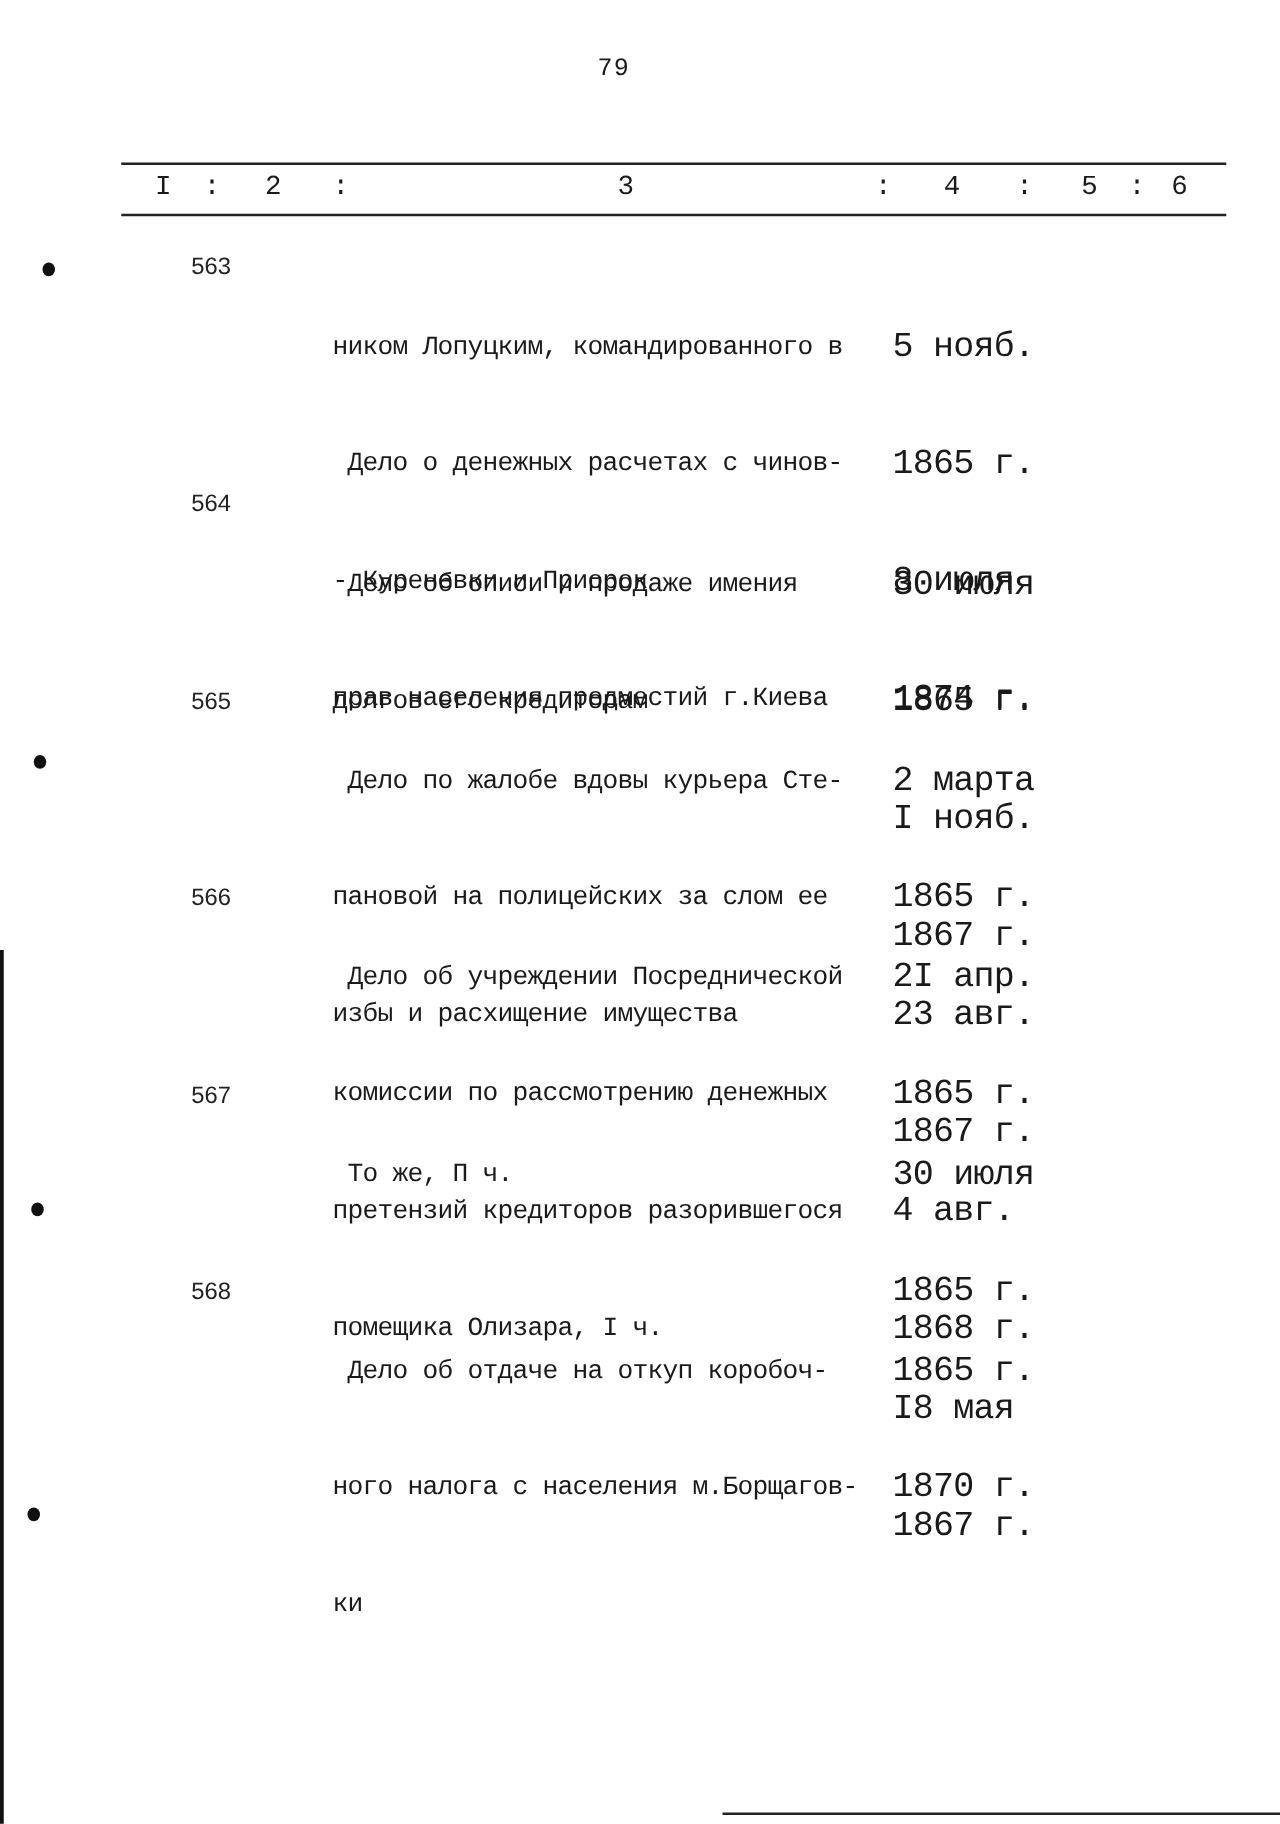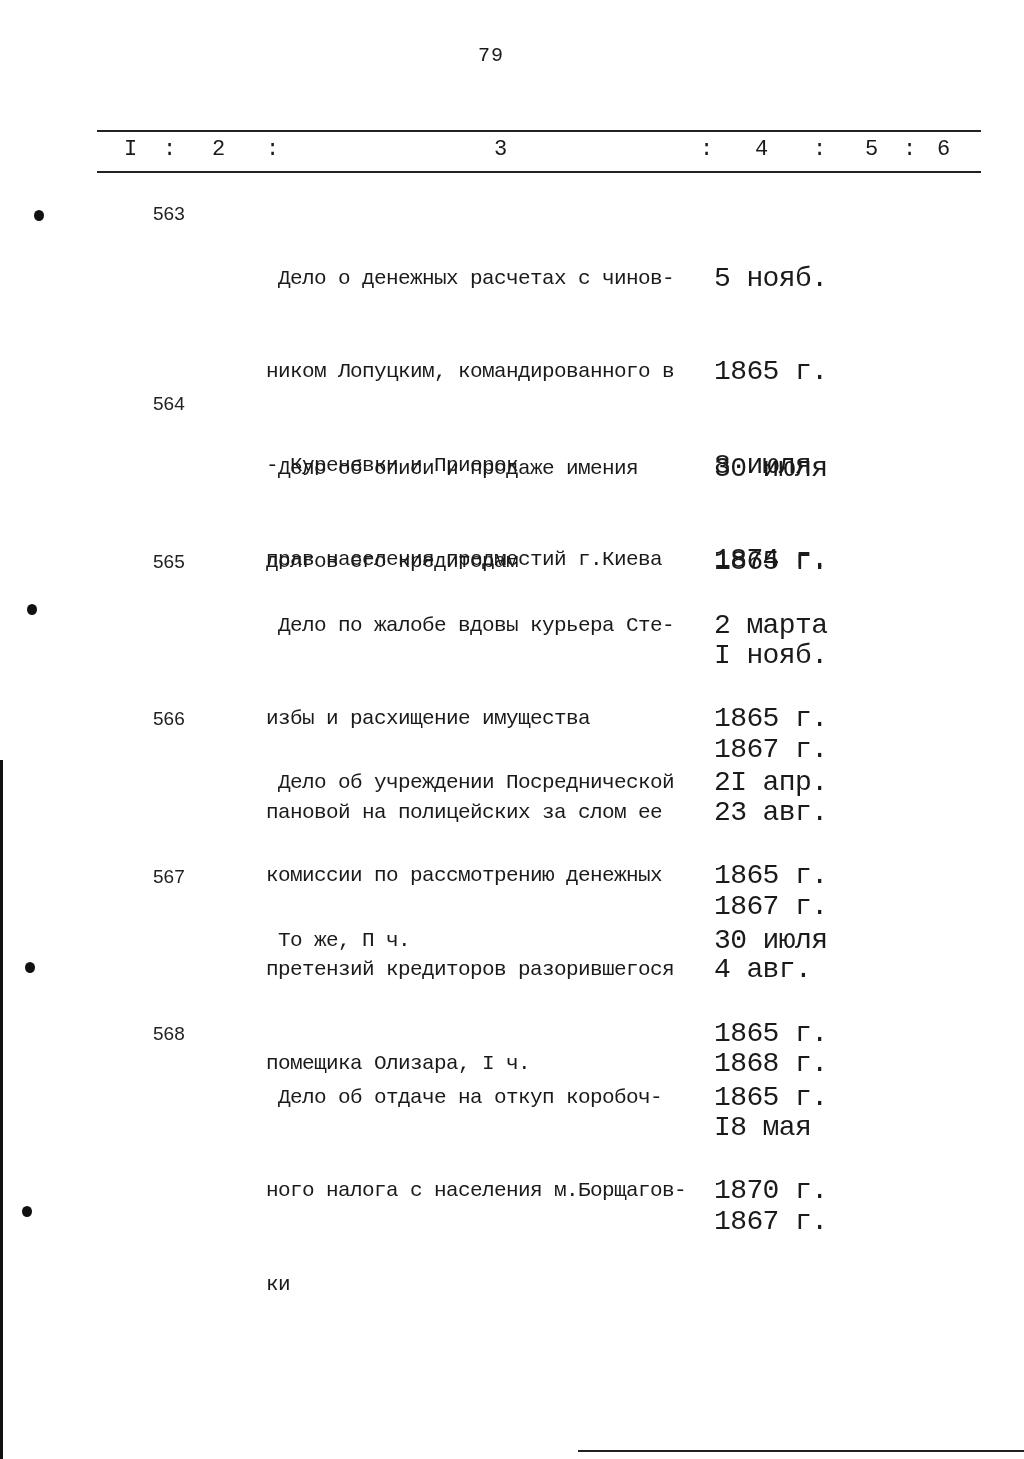--- a/index.html
+++ b/index.html
@@ -44,22 +44,22 @@
 <div class="rule mid"></div>
 
 <div class="hole" style="left:34px;top:210px"></div>
 <div class="hole" style="left:27px;top:604px"></div>
 <div class="hole" style="left:25px;top:962px"></div>
 <div class="hole" style="left:22px;top:1206px"></div>
 
 <div>
   <div class="row-num" style="top:203px">563</div>
   <div class="desc" style="top:200px">
+    <span class="line">ником Лопуцким, командированного в</span>
     <span class="line"> Дело о денежных расчетах с чинов-</span>
-    <span class="line">ником Лопуцким, командированного в</span>
     <span class="line">- Куреневки и Приорок</span>
     <span class="line">прав населения предместий г.Киева</span>
   </div>
   <div class="dates" style="top:200px">
     <span class="line">5 нояб.</span>
     <span class="line">1865 г.</span>
     <span class="line">8 июля</span>
     <span class="line">1874 г.</span>
   </div>
 </div>
@@ -75,22 +75,22 @@
     <span class="line">1865 г.</span>
     <span class="line">I нояб.</span>
     <span class="line">1867 г.</span>
   </div>
 </div>
 
 <div>
   <div class="row-num" style="top:551px">565</div>
   <div class="desc" style="top:547px">
     <span class="line"> Дело по жалобе вдовы курьера Сте-</span>
+    <span class="line">пановой на полицейских за слом ее</span>
     <span class="line">избы и расхищение имущества</span>
-    <span class="line">пановой на полицейских за слом ее</span>
   </div>
   <div class="dates" style="top:547px">
     <span class="line">2 марта</span>
     <span class="line">1865 г.</span>
     <span class="line">23 авг.</span>
     <span class="line">1867 г.</span>
   </div>
 </div>
 
 <div>

